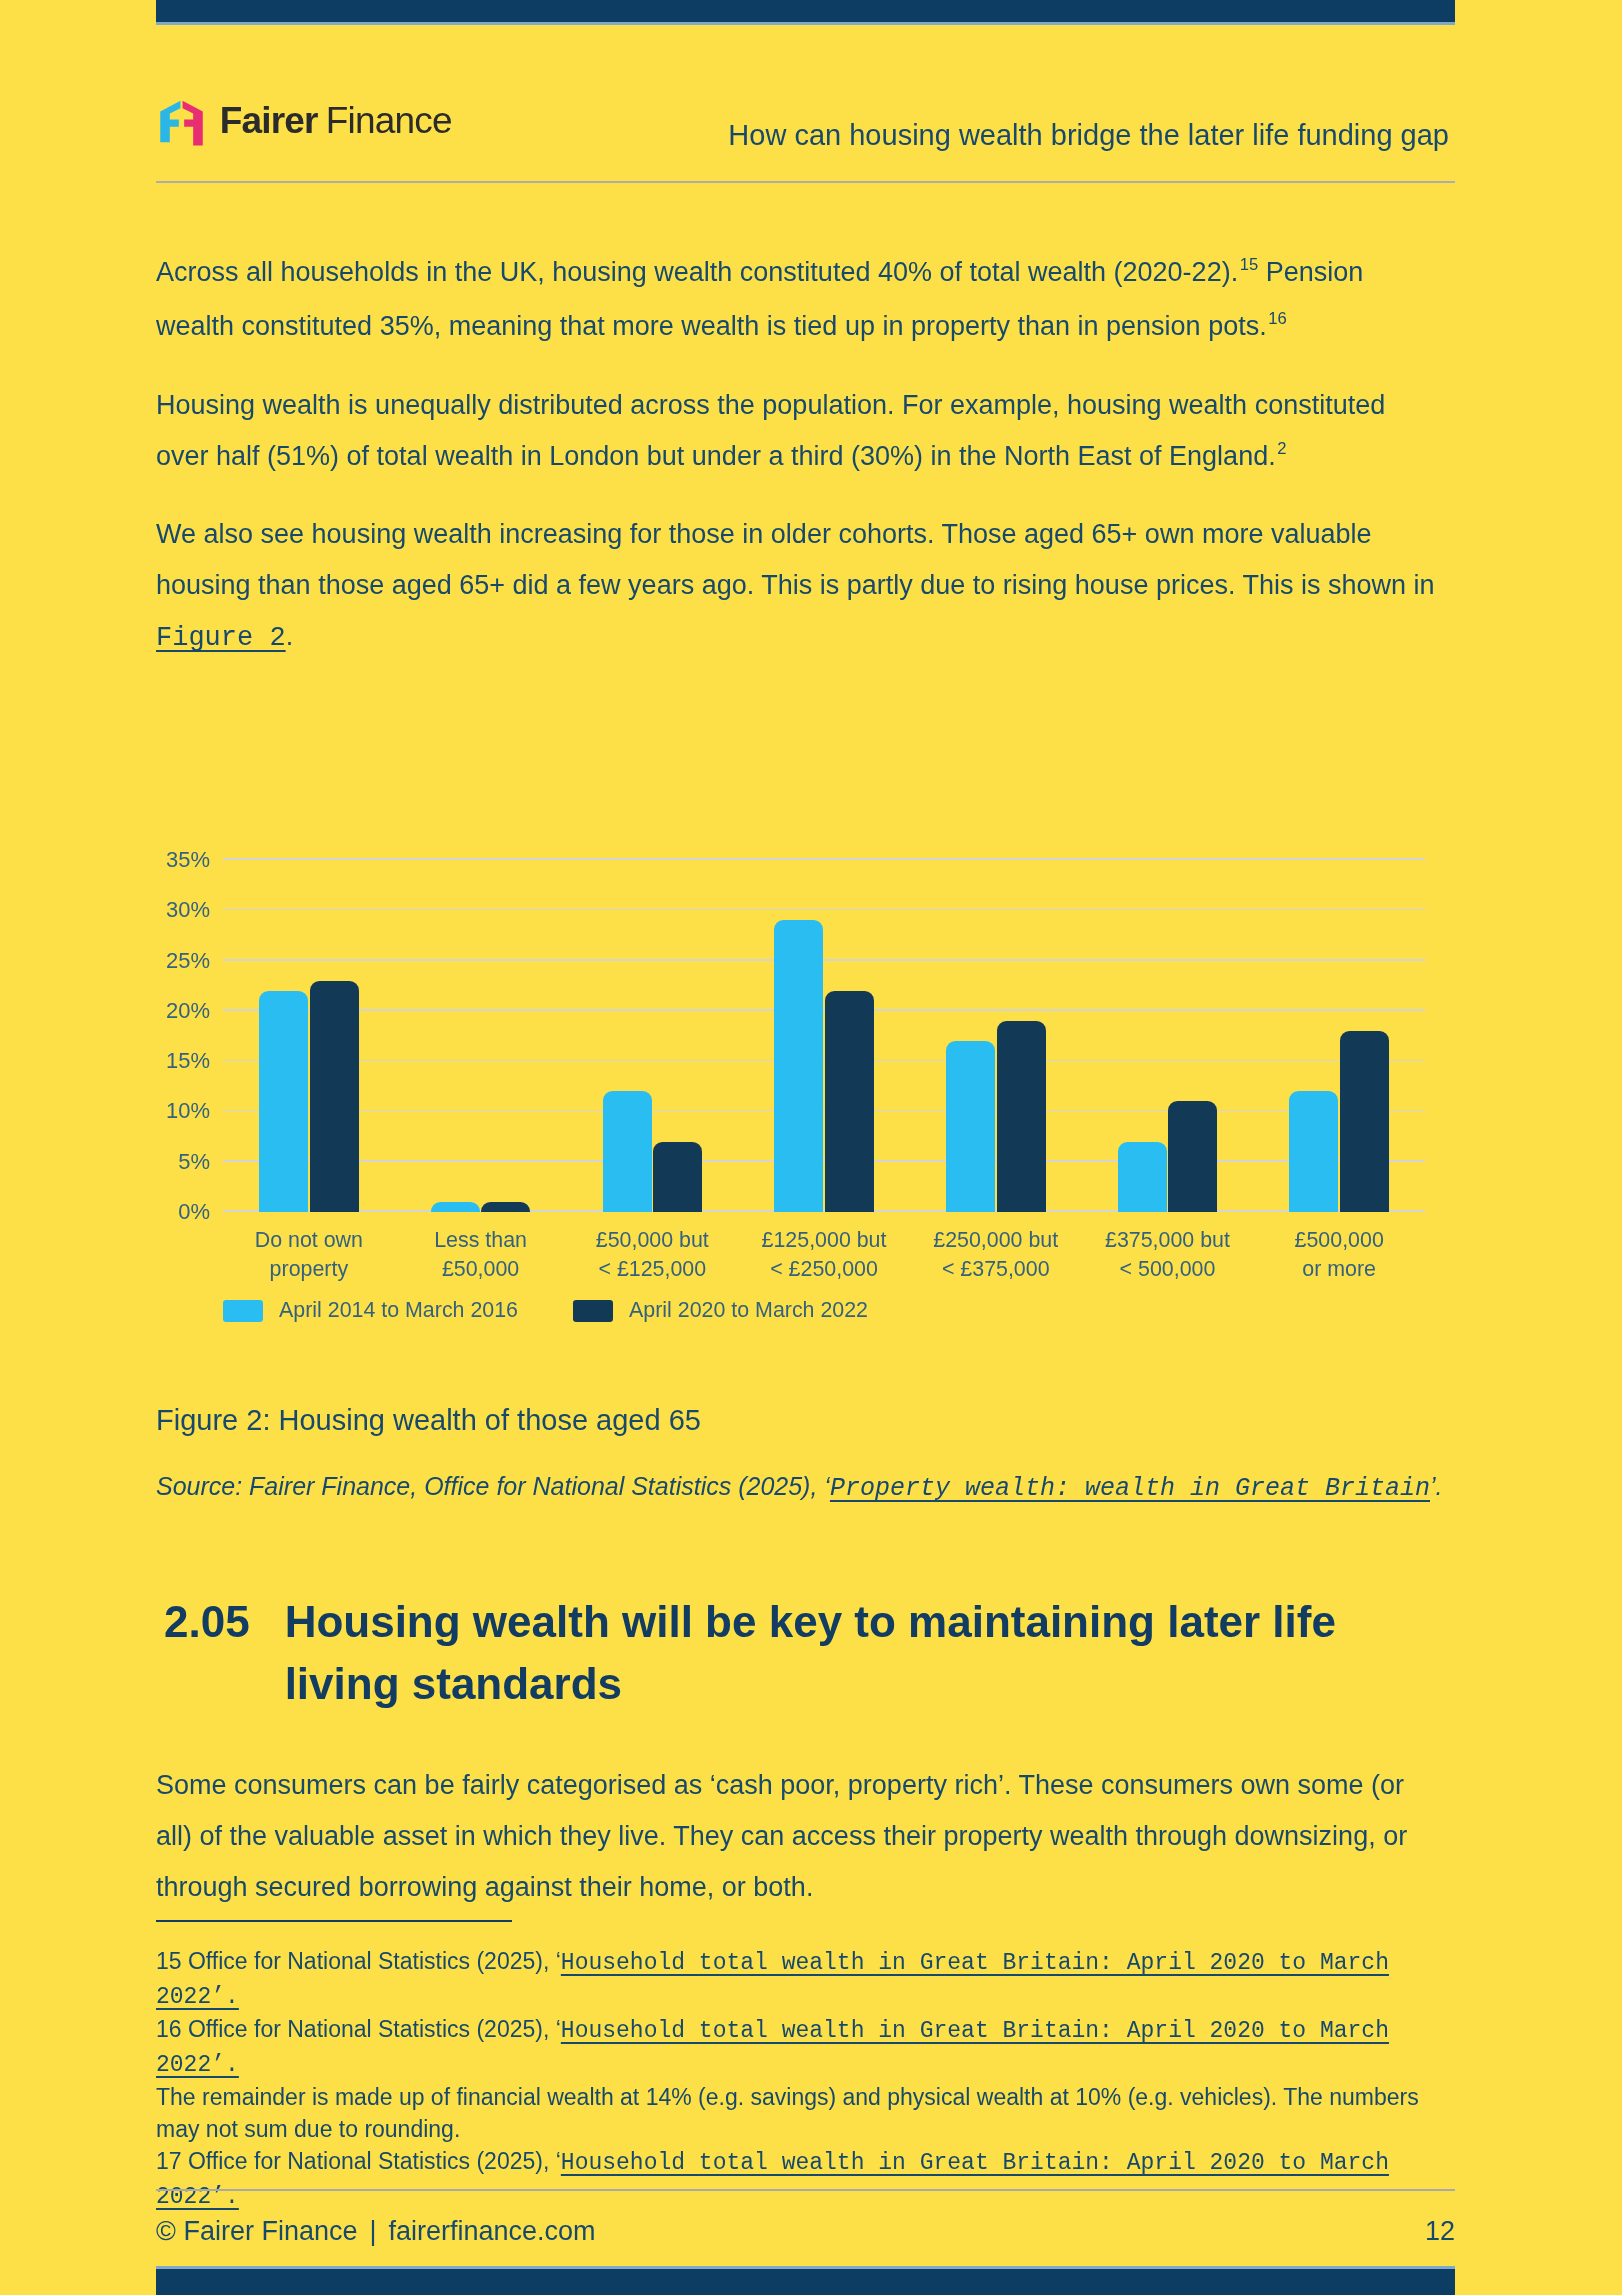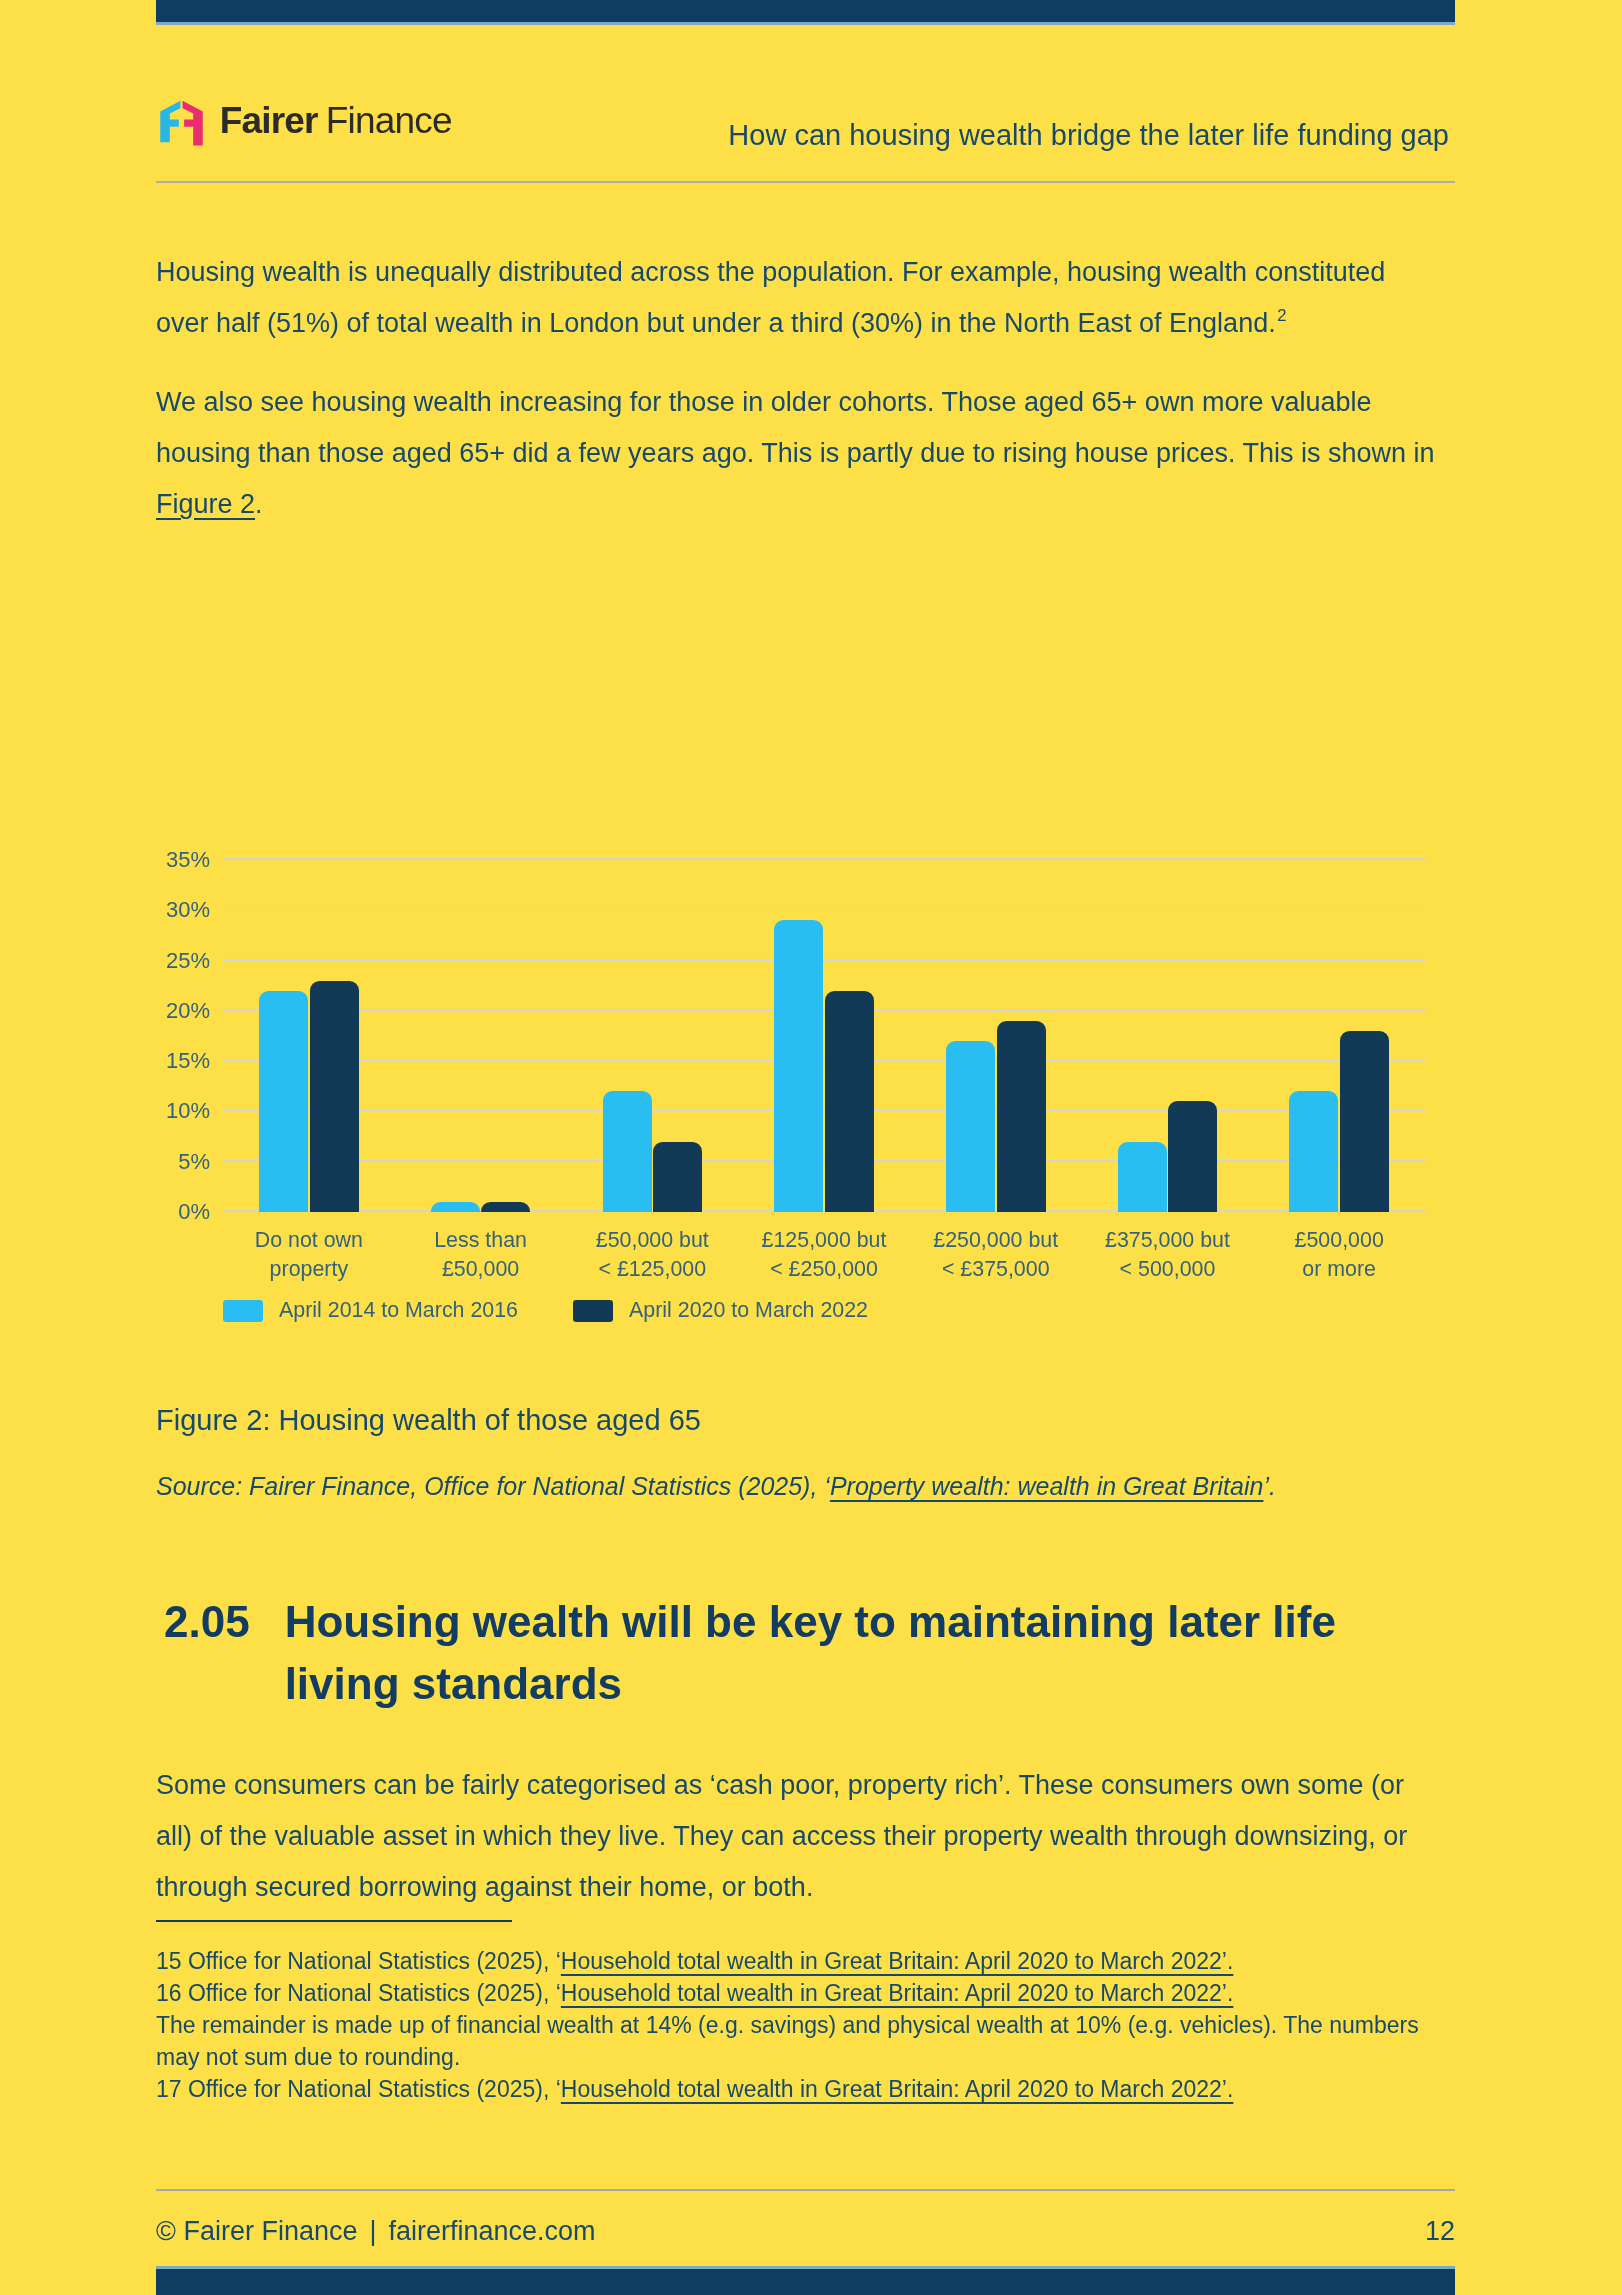--- a/index.html
+++ b/index.html
@@ -27,21 +27,21 @@
     position:absolute;right:173px;top:119px;
     font-size:29px;color:#17496D;white-space:nowrap;
   }
   .header-rule{position:absolute;left:156px;top:181px;width:1299px;height:1.6px;background:#ADADAD;}
 
   
   .body-copy{position:absolute;left:156px;width:1283px;color:#17496D;}
   #intro-copy{top:247px;}
   .body-copy p{margin:0 0 24.6px 0;font-size:27px;line-height:51px;}
   .sup{font-size:16.6px;position:relative;top:-11px;margin-left:1.6px;}
-  .doc-link{color:inherit;text-decoration:underline;text-underline-offset:4.8px;text-decoration-thickness:1.6px;cursor:pointer;}
+  .doc-link{color:inherit;text-decoration:underline;text-underline-offset:4.8px;text-decoration-thickness:1.6px;cursor:pointer;font-family:Liberation Mono, monospace;}
 
   
   #chart{position:absolute;left:156px;top:824px;width:1301px;height:507px;}
   #ylabels{position:absolute;left:0;top:36px;width:54px;height:352px;}
   .ytick{position:absolute;right:0;transform:translateY(50%);font-size:22px;color:#33617F;}
   #plot-area{position:absolute;left:67px;top:36px;width:1202px;height:352px;}
   .gridline{position:absolute;left:0;right:0;height:1.6px;background:#D4D4D4;}
   #chart-groups{position:absolute;left:67px;top:36px;width:1202px;height:352px;display:flex;}
   .chart-group{flex:1;display:flex;align-items:flex-end;justify-content:center;gap:1.6px;}
   .bar{width:49px;border-radius:9.5px 9.5px 0 0;}
@@ -93,20 +93,21 @@
       <path fill="#E82D72" d="M88 30 L50 10 L50 24 L70 34 L70 45 L53 45 L53 59 L70 59 L70 94 L88 94 Z"></path>
     </svg>
     <div class="wordmark">
       <span class="bold">Fairer</span><span class="light">Finance</span>
     </div>
   </div>
   <div class="header-title">How can housing wealth bridge the later life funding gap</div>
   <div class="header-rule"></div>
 
   <div class="body-copy" id="intro-copy">
+    <p><span>Across all households in the UK, housing wealth constituted 40% of total wealth (2020-22).</span><span class="sup">15</span><span> Pension wealth constituted 35%, meaning that more wealth is tied up in property than in pension pots.</span><span class="sup">16</span></p>
     <p><span>Housing wealth is unequally distributed across the population. For example, housing wealth constituted over half (51%) of total wealth in London but under a third (30%) in the North East of England.</span><span class="sup">2</span></p>
     <p><span>We also see housing wealth increasing for those in older cohorts. Those aged 65+ own more valuable housing than those aged 65+ did a few years ago. This is partly due to rising house prices. This is shown in </span><a class="doc-link">Figure 2</a><span>.</span></p>
   </div>
 
   <div id="chart">
     <div id="ylabels">
         <div class="ytick" style="bottom: 0%;">0%</div>
         <div class="ytick" style="bottom: 14.2857%;">5%</div>
         <div class="ytick" style="bottom: 28.5714%;">10%</div>
         <div class="ytick" style="bottom: 42.8571%;">15%</div>

